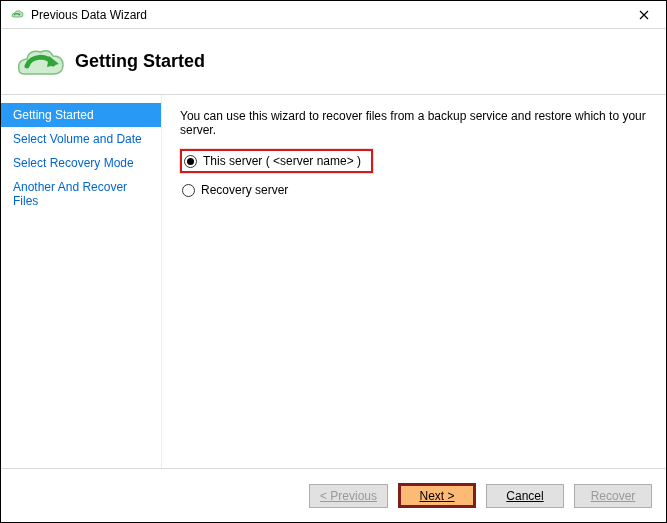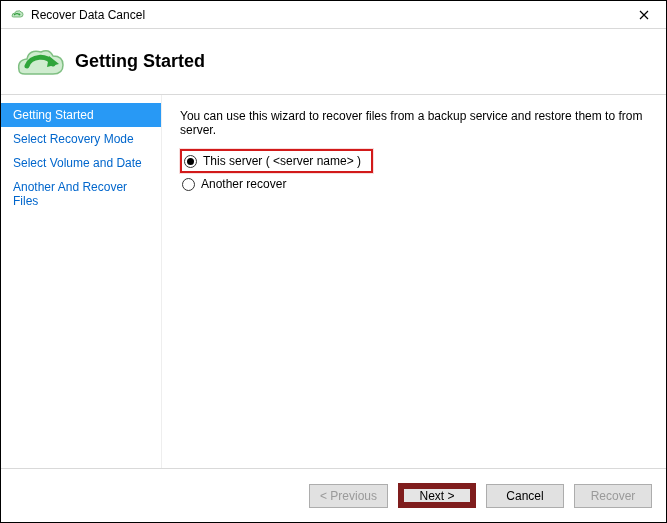--- a/index.html
+++ b/index.html
@@ -90,21 +90,21 @@
     font-size: 12px;
   }
   .content p { margin: 0 0 12px 0; }
 
   .radio-group { margin-top: 6px; }
   .radio-row {
     display: flex;
     align-items: center;
     gap: 6px;
     padding: 4px 2px;
-    margin-bottom: 0;
+    margin-bottom: 6px;
     width: fit-content;
   }
   .radio-row.highlighted {
     border: 2px solid #d21a1a;
     box-shadow: 0 0 0 1px rgba(210,26,26,0.15);
     padding: 3px 10px 3px 2px;
   }
   .radio-circle {
     width: 13px; height: 13px; border-radius: 50%;
     border: 1px solid #333;
@@ -130,45 +130,46 @@
   .btn {
     min-width: 78px;
     height: 24px;
     border: 1px solid #adadad;
     background: #e1e1e1;
     color: #000;
     font-size: 12px;
     font-family: inherit;
     padding: 0 10px;
     cursor: pointer;
+    text-decoration: underline;
   }
   .btn.primary {
-    border: 6px solid #7f1d1d;
-    background: #e5e5e5;
+    border: 3px solid #7f1d1d;
+    background: #fdba74;
     height: 25px;
   }
   .btn:disabled {
     color: #9a9a9a;
     cursor: default;
   }
 </style>
 </head>
 <body>
 
 <div class="window">
 
   <div class="titlebar">
     <span class="title-icon">
       <svg viewBox="0 0 16 16" width="16" height="16">
         <path d="M3 9 Q3 6 6 6 Q6.5 3.5 9 4 Q11 3 12 5 Q14 5 14 7.5 Q14 10 11.5 10 L4.5 10 Q3 10 3 9 Z" fill="#bfe5c2" stroke="#5aa85f" stroke-width="0.8"></path>
         <path d="M5 8 A4 4 0 0 1 11 8" fill="none" stroke="#2e9b3a" stroke-width="1.2"></path>
         <path d="M10.2 6.2 L11.6 8 L9.4 8.2 Z" fill="#2e9b3a"></path>
       </svg>
     </span>
-    <span class="title-text">Recover Data Cancel</span>
+    <span class="title-text">Previous Data Wizard</span>
     <div class="close">
       <svg viewBox="0 0 10 10" width="10" height="10">
           <path d="M1 1 L9 9 M9 1 L1 9" stroke="currentColor" stroke-width="1.2"></path>
         </svg>
     </div>
   </div>
 
   <div class="header">
     <span class="logo">
       <svg viewBox="0 0 56 44" width="56" height="44">
@@ -176,36 +177,36 @@
         <path d="M16 26 A14 12 0 0 1 42 24" fill="none" stroke="#2fa53a" stroke-width="5" stroke-linecap="round"></path>
         <path d="M38 16 L48 24 L36 27 Z" fill="#2fa53a"></path>
       </svg>
     </span>
     <h1>Getting Started</h1>
   </div>
 
   <div class="body">
     <div class="sidebar">
       <div class="sidebar-item active">Getting Started</div>
+      <div class="sidebar-item">Select Volume and Date</div>
       <div class="sidebar-item">Select Recovery Mode</div>
-      <div class="sidebar-item">Select Volume and Date</div>
       <div class="sidebar-item">Another And Recover Files</div>
     </div>
 
     <div class="content">
-      <p>You can use this wizard to recover files from a backup service and restore them to from server.</p>
+      <p>You can use this wizard to recover files from a backup service and restore which to your server.</p>
 
       <div class="radio-group">
         <div class="radio-row highlighted">
           <span class="radio-circle selected"></span>
           <span>This server (  &lt;server name&gt;   )</span>
         </div>
         <div class="radio-row">
           <span class="radio-circle"></span>
-          <span>Another recover</span>
+          <span>Recovery server</span>
         </div>
       </div>
     </div>
   </div>
 
   <div class="footer">
     <button class="btn" disabled="">&lt; Previous</button>
     <button class="btn primary">Next &gt;</button>
     <button class="btn">Cancel</button>
     <button class="btn" disabled="">Recover</button>

